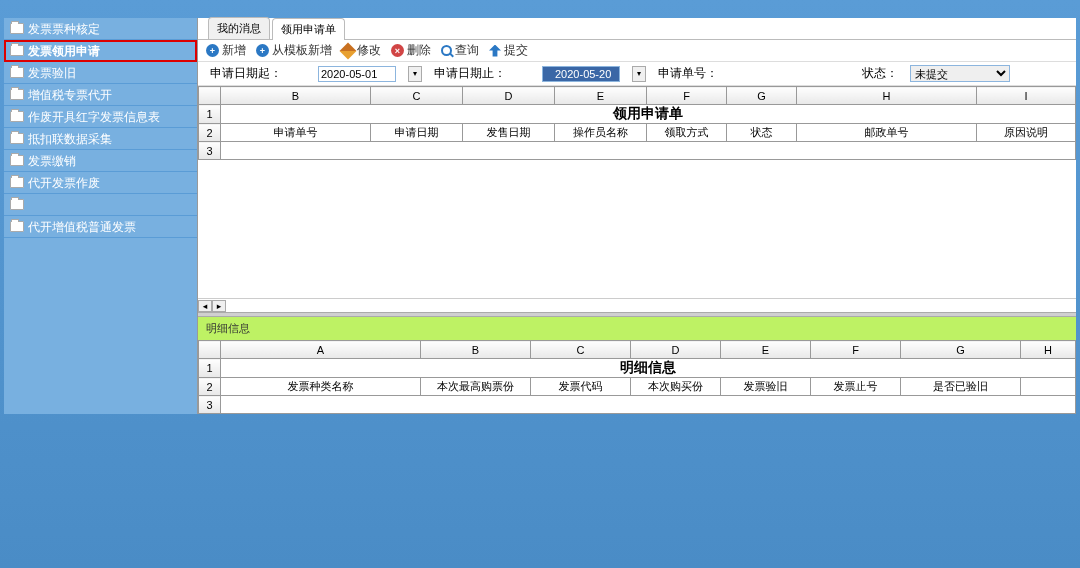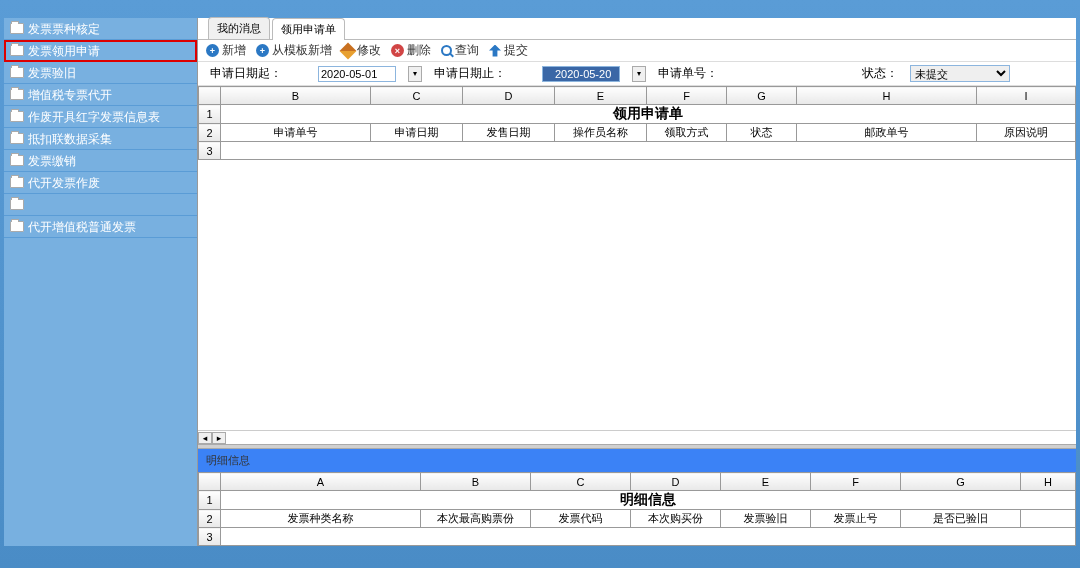--- a/index.html
+++ b/index.html
@@ -1,25 +1,25 @@
 <!DOCTYPE html>
 <html><head>
 <meta charset="utf-8">
 <style>
 * { box-sizing: border-box; margin: 0; padding: 0; font-family: "Microsoft YaHei", SimSun, Arial, sans-serif; font-size: 12px; }
 html, body { width: 1080px; height: 568px; overflow: hidden; }
 .window { width: 1080px; height: 568px; background: linear-gradient(to bottom, #5a9cd6, #4a8cc6); padding: 4px; }
 .titlebar { height: 14px; }
-.content { display: flex; width: 100%; height: 528px; background: #fff; }
+.content { display: flex; width: 100%; height: 396px; background: #fff; }
 .sidebar { width: 194px; background: #78b0e0; border-right: 1px solid #999; }
 .side-item { height: 22px; line-height: 22px; color: #fff; padding-left: 6px; border-bottom: 1px solid #5a9cd6; cursor: pointer; display: flex; align-items: center; gap: 4px; }
 .folder-icon { width: 14px; height: 11px; display: inline-block; background: #fff; border: 1px solid #aaa; border-radius: 1px; position: relative; }
 .folder-icon::before { content: ""; position: absolute; top: -3px; left: 0; width: 6px; height: 2px; background: #fff; border: 1px solid #aaa; border-bottom: none; }
-.side-item.highlight { outline: 2px solid #d00; outline-offset: -2px; }
-.main { flex: 1; background: #3b82f6; display: flex; flex-direction: column; justify-content: flex-end; }
+.side-item.highlight { outline: 2px solid #d00; outline-offset: -2px; font-weight: bold; }
+.main { flex: 1; background: #bef264; display: flex; flex-direction: column; justify-content: flex-end; }
 .tabs { height: 22px; display: flex; align-items: flex-end; padding-left: 10px; gap: 2px; border-bottom: 1px solid #bbb; background: #fff; }
 .tab { padding: 3px 8px; border: 1px solid #bbb; border-bottom: none; border-radius: 4px 4px 0 0; background: #f0f0f0; cursor: pointer; font-size: 11px; }
 .tab.active { background: #fff; position: relative; top: 1px; }
 .toolbar { height: 22px; display: flex; align-items: center; gap: 10px; padding: 2px 8px; border-bottom: 1px solid #ddd; background: #fff; }
 .tbtn { display: flex; align-items: center; gap: 3px; cursor: pointer; color: #333; }
 .circ { width: 13px; height: 13px; border-radius: 50%; display: inline-flex; align-items: center; justify-content: center; font-size: 9px; color: #fff; font-weight: bold; }
 .blue { background: #2b78c4; }
 .pencil { width: 12px; height: 12px; background: linear-gradient(45deg, #e8a030 50%, #c87020 50%); transform: rotate(-45deg); }
 .red { background: #d14545; }
 .mag { width: 11px; height: 11px; border: 2px solid #2b78c4; border-radius: 50%; position: relative; }

